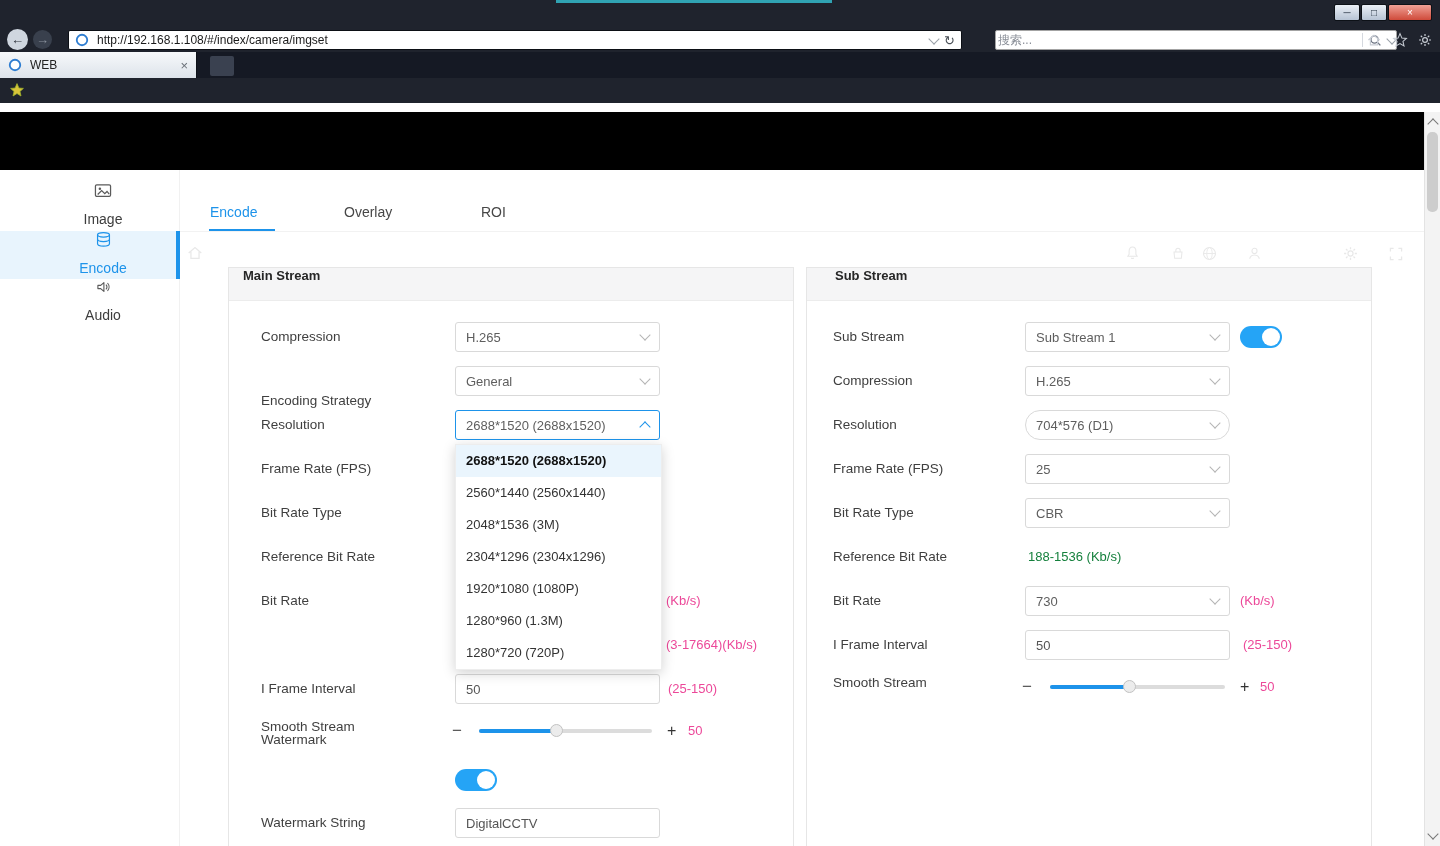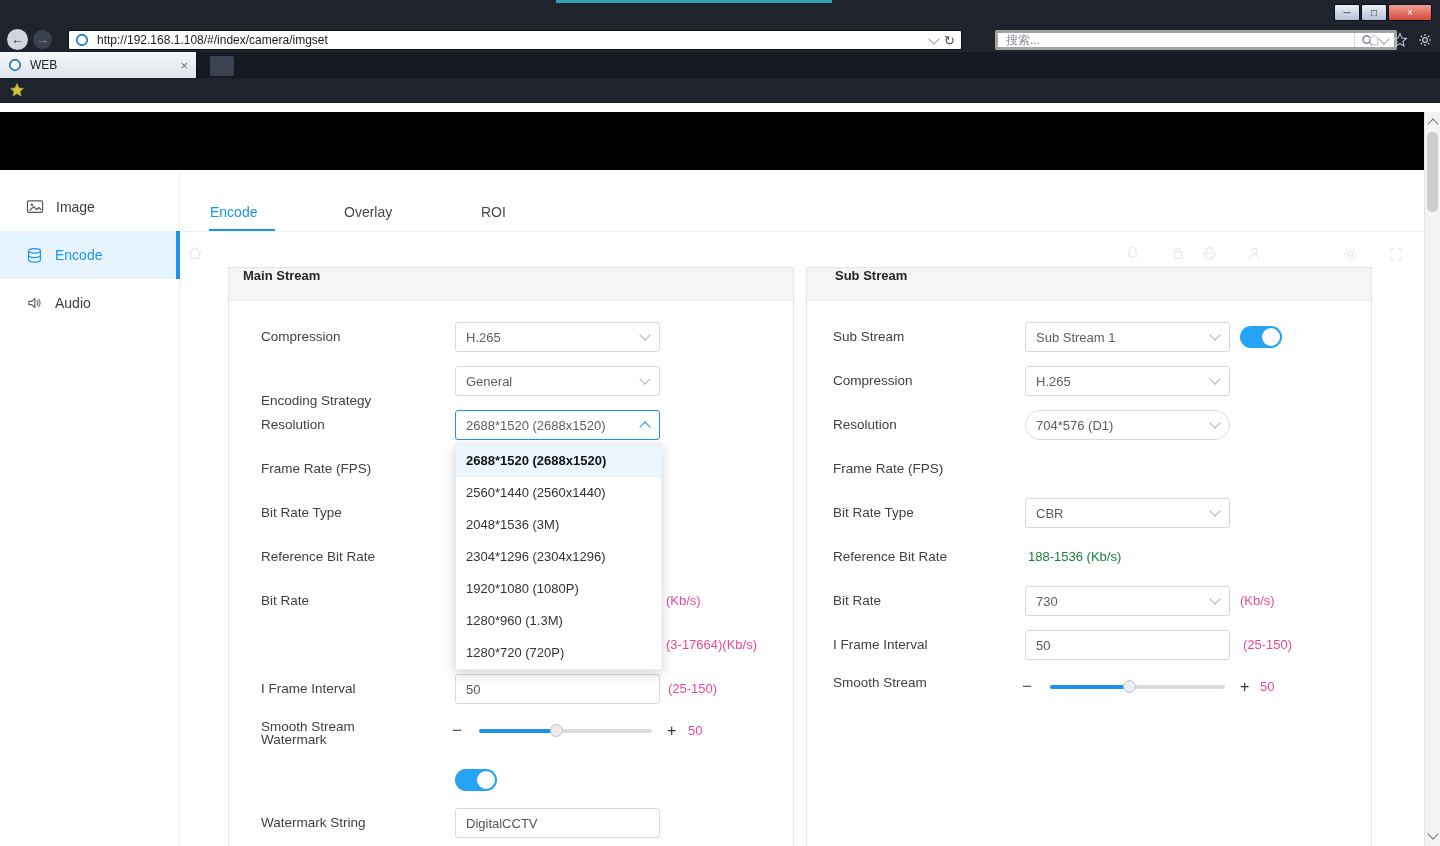--- a/index.html
+++ b/index.html
@@ -13,21 +13,21 @@
           display:flex;align-items:center;justify-content:center;font-size:10px;color:#23303f;
           background:linear-gradient(#eaeff6,#b6c3d4);box-sizing:border-box;cursor:default;}
   .winbtn.close{background:linear-gradient(#f0a196,#cf4a3a);color:#fff;}
   .addrrow{position:absolute;left:0;top:28px;width:1440px;height:24px;background:#1f232d;}
   .navcirc{position:absolute;width:21px;height:21px;border-radius:50%;display:flex;align-items:center;justify-content:center;
            font-size:13px;box-sizing:border-box;}
   .addrfield{position:absolute;left:68px;top:2px;width:894px;height:20px;background:#fff;border-radius:2px;
              display:flex;align-items:center;padding:0 6px;box-sizing:border-box;gap:6px;border:1px solid #0c0f15;}
   .addrfield input{flex:1;border:none;outline:none;font-size:12px;color:#1a1a1a;font-family:inherit;background:transparent;}
   .searchfield{position:absolute;left:995px;top:2px;width:402px;height:20px;background:#fff;border-radius:2px;
-             display:flex;align-items:center;padding:0 6px;box-sizing:border-box;gap:6px;border:3px solid #a3a3a3;}
+             display:flex;align-items:center;padding:0 0;box-sizing:border-box;gap:6px;border:1px solid #a3a3a3;}
   .searchfield input{flex:1;border:none;outline:none;font-size:12px;color:#333;font-family:inherit;background:transparent;}
   .searchfield input::placeholder{color:#8a8f98;}
   .vsep{width:1px;height:14px;background:#d5d9df;}
   .tabrow{position:absolute;left:0;top:52px;width:1440px;height:26px;background:#151924;}
   .tab{position:absolute;left:0;top:0;width:197px;height:26px;background:linear-gradient(#f7f9fb,#dde3ea);
        display:flex;align-items:center;padding:0 8px;box-sizing:border-box;gap:8px;border-right:1px solid #0d1118;}
   .tab .ttl{flex:1;font-size:12px;color:#222;}
   .tabstub{position:absolute;left:210px;top:4px;width:24px;height:20px;background:#3a4150;border-radius:2px;}
   .favbar{position:absolute;left:0;top:78px;width:1440px;height:25px;background:#1f232d;}
   .whitestrip{position:absolute;left:0;top:103px;width:1440px;height:9px;background:#fff;}
@@ -38,21 +38,21 @@
   .brand{position:absolute;left:24px;top:122px;color:#fff;font-size:26px;font-weight:bold;letter-spacing:-.5px;}
   .branddot{position:absolute;left:25px;top:121px;width:9px;height:9px;border-radius:50%;background:#e0372b;}
   .brandsub{position:absolute;left:27px;top:152px;color:#c9c9c9;font-size:6px;letter-spacing:2.4px;}
   .hdrdiv{position:absolute;left:166px;top:128px;width:1px;height:26px;background:#3a3a3a;}
   .hnav{position:absolute;color:#fff;font-size:14px;top:134px;}
   .hicon{position:absolute;top:132px;}
 
   
   .sidebar{position:absolute;left:0;top:170px;width:180px;height:676px;background:#fff;border-right:1px solid #f1f1f1;box-sizing:border-box;}
   .sideitem{position:absolute;left:0;width:180px;height:48px;display:flex;align-items:center;gap:12px;padding-left:26px;box-sizing:border-box;
-            font-size:14px;color:#3d3d3d;cursor:default;}
+            font-size:14px;color:#3d3d3d;cursor:default;flex-direction:column;}
   .sideitem.active{background:#e8f4fd;color:#1d93ea;}
   .sidebar-activebar{position:absolute;left:176px;width:4px;height:48px;background:#1d93ea;}
 
   
   .ctab{position:absolute;font-size:14px;color:#474747;top:204px;}
   .ctab.active{color:#1d93ea;}
   .ctab-underline{position:absolute;left:209px;top:229px;width:66px;height:3px;background:#1d93ea;}
   .ctab-borderline{position:absolute;left:180px;top:231px;width:1244px;height:1px;background:#f2f2f2;}
 
   
@@ -332,20 +332,24 @@
       <span class="cv"></span>
   </div>
 
   <div class="lbl" style="left:833px;top:410px;">Resolution</div>
   <div class="sel" style="left:1025px;top:410px;border-radius:15px;">
     <span class="val">704*576 (D1)</span>
       <span class="cv"></span>
   </div>
 
   <div class="lbl" style="left:833px;top:454px;">Frame Rate (FPS)</div>
+  <div class="sel" style="left:1025px;top:454px;">
+    <span class="val">25</span>
+      <span class="cv"></span>
+  </div>
 
   <div class="lbl" style="left:833px;top:498px;">Bit Rate Type</div>
   <div class="sel" style="left:1025px;top:498px;">
     <span class="val">CBR</span>
       <span class="cv"></span>
   </div>
 
   <div class="lbl" style="left:833px;top:542px;">Reference Bit Rate</div>
   <div class="rtext" style="left:1028px;top:542px;color:#15803d;">188-1536 (Kb/s)</div>
 

